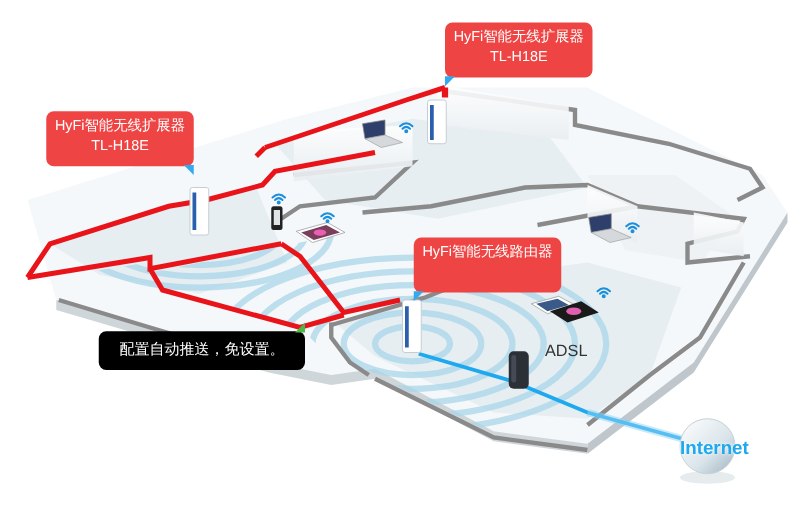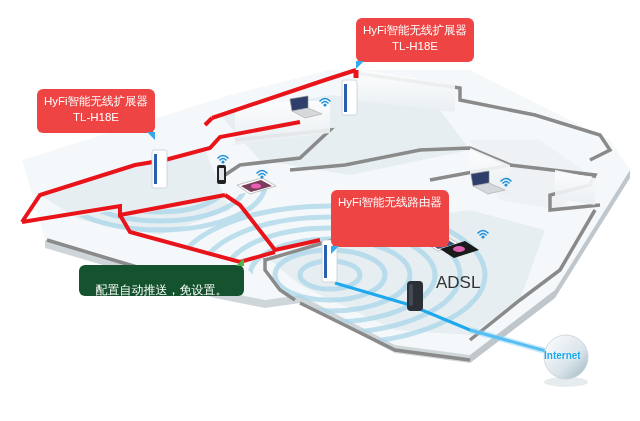--- a/index.html
+++ b/index.html
@@ -3,21 +3,21 @@
 <meta charset="utf-8">
 <style>
   html, body { margin: 0; padding: 0; background: #ffffff; }
   body { width: 640px; height: 421px; position: relative; overflow: hidden;
          font-family: "Liberation Sans", "DejaVu Sans", sans-serif; }
   #scene { position: absolute; left: 0; top: 0; width: 640px; height: 421px; }
   .callout { position: absolute; color: #ffffff; text-align: center;
              border-radius: 6px; font-size: 11.5px; line-height: 16px;
              padding: 4px 6px; box-sizing: border-box; }
   .callout.blue { background: #ef4444; }
-  .callout.green { background: #14532d; font-size: 12px; line-height: 28px; padding: 11px 10px; }
+  .callout.green { background: #000000; font-size: 12px; line-height: 28px; padding: 0 10px; }
   .callout .tail { position: absolute; width: 0; height: 0; }
   .legend { position: absolute; left: 24px; margin-top: 48px; }
   .legend .bar { position: absolute; left: 0; width: 56px; height: 5px; border-radius: 2px; }
   .legend .lbl { position: absolute; left: 68px; font-size: 11.5px; white-space: nowrap; }
 </style>
 </head>
 <body>
 
 <svg id="scene" viewBox="0 0 640 421" xmlns="http://www.w3.org/2000/svg">
   <defs>
@@ -177,37 +177,37 @@
         <circle cx="0" cy="2" r="0.8" fill="#1b8fdb"></circle>
     </g>
   </g>
 
   <g>
     <ellipse cx="566" cy="382" rx="22" ry="5" fill="#e6ebee"></ellipse>
     <circle cx="566" cy="357" r="22" fill="url(#globeG)" stroke="#c7d1d7" stroke-width="0.8"></circle>
   </g>
 </svg>
 
-<div style="position:absolute; left:436px; top:273px; font-size:17px; color:#333;">ADSL</div>
-
-<div style="position:absolute; left:544px; top:350px; font-size:10px; font-weight:bold; color:#1ea8ee; text-shadow:0 0 3px #fff;">Internet</div>
+<div style="position:absolute; left:436px; top:273px; font-size:13px; color:#333;">ADSL</div>
+
+<div style="position:absolute; left:544px; top:350px; font-size:15px; font-weight:bold; color:#1ea8ee; text-shadow:0 0 3px #fff;">Internet</div>
 
 <div class="callout blue" style="left:356px; top:18px; width:118px; height:44px;">
   <div>HyFi智能无线扩展器</div>
   <div>TL-H18E</div>
   <div class="tail" style="left:0; bottom:-7px; border-left:8px solid #35a9ee; border-bottom:8px solid transparent;"></div>
 </div>
 
 <div class="callout blue" style="left:37px; top:89px; width:118px; height:44px;">
   <div>HyFi智能无线扩展器</div>
   <div>TL-H18E</div>
   <div class="tail" style="right:0; bottom:-7px; border-right:8px solid #35a9ee; border-bottom:8px solid transparent;"></div>
 </div>
 
-<div class="callout blue" style="left:331px; top:190px; width:118px; height:57px;">
+<div class="callout blue" style="left:331px; top:190px; width:118px; height:44px;">
   <div>HyFi智能无线路由器</div>
   <div class="tail" style="left:0; bottom:-7px; border-left:8px solid #35a9ee; border-bottom:8px solid transparent;"></div>
 </div>
 
 <div class="callout green" style="left:79px; top:265px; width:165px; height:31px;">
   <span>配置自动推送，免设置。</span>
   <div class="tail" style="right:0; top:-7px; border-right:8px solid #4cb84a; border-top:8px solid transparent;"></div>
 </div>
 
 <div class="legend" style="top:372px; width:140px; height:40px;">

